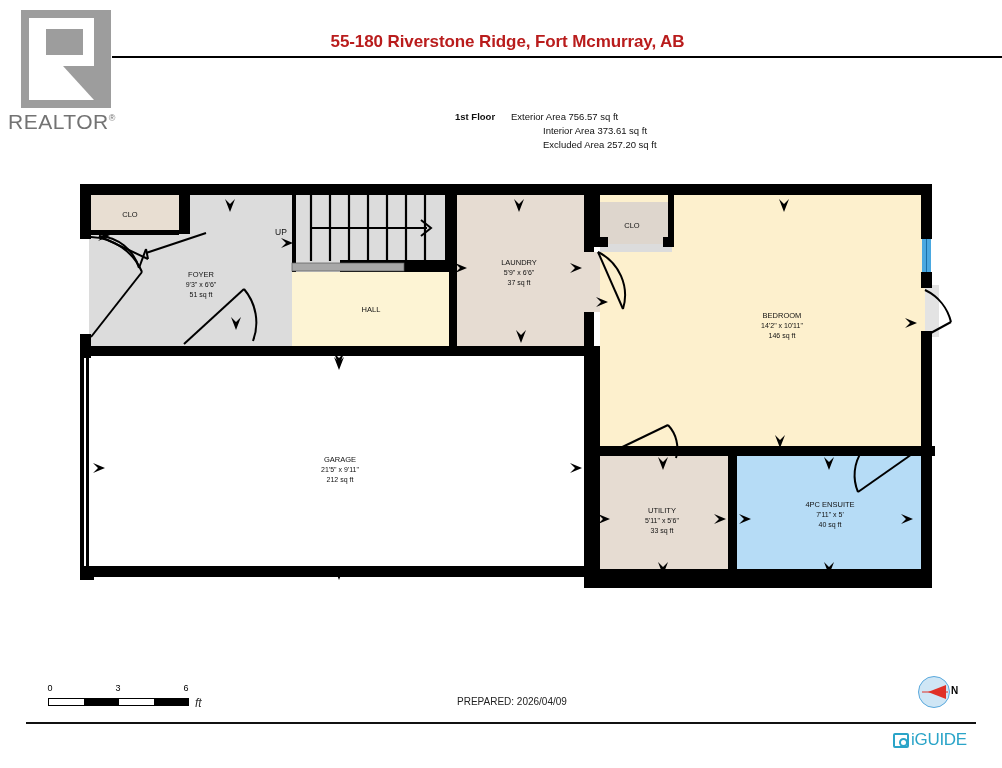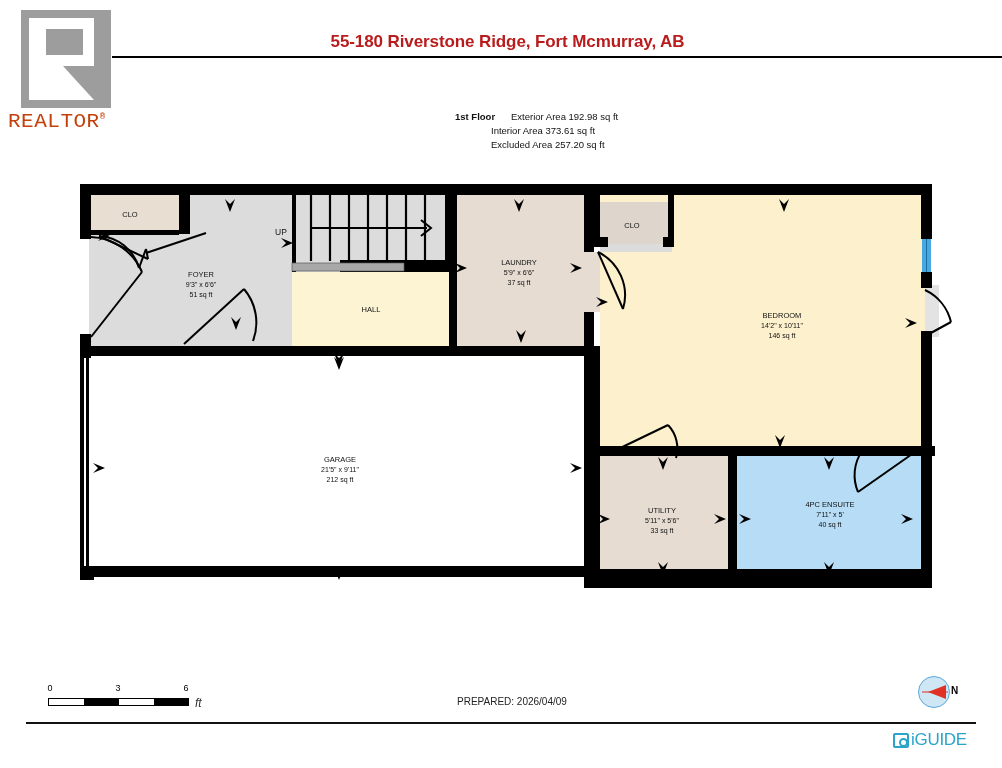--- a/index.html
+++ b/index.html
@@ -43,22 +43,22 @@
     position: absolute;
     background: #ffffff;
   }
   #realtor-word {
     position: absolute;
     left: 0px;
     top: 102px;
     width: 118px;
     font-size: 21px;
     letter-spacing: 0.5px;
-    color: #c2410c;
-    font-family: Liberation Mono, monospace;
+    color: #737373;
+    font-family: Liberation Sans, sans-serif;
   }
   #realtor-word sup {
     font-size: 9px;
     vertical-align: super;
   }
 
   #title {
     position: absolute;
     left: 120px;
     top: 32px;
@@ -86,21 +86,21 @@
     line-height: 14px;
     color: #111;
   }
   #floor-info .flabel {
     font-weight: bold;
     display: inline-block;
     width: 56px;
     margin-top: 44px;
   }
   #floor-info .frow { white-space: nowrap; }
-  #floor-info .frow + .frow { margin-left: 36px; }
+  #floor-info .frow + .frow { margin-left: 88px; }
 
   
   #plan {
     position: absolute;
     left: 0;
     top: 0;
     width: 1002px;
     height: 768px;
   }
 
@@ -241,21 +241,21 @@
       <div class="r-bar" style="left:25px; top:56px; width:17px; height:34px;"></div>
       <div class="r-bar" style="left:42px; top:56px; width:31px; height:34px; clip-path: polygon(0 0, 0 100%, 100% 100%);"></div>
     </div>
     <div id="realtor-word"><span>REALTOR</span><sup>®</sup></div>
   </div>
 
   <div id="title">55-180 Riverstone Ridge, Fort Mcmurray, AB</div>
   <div id="header-rule"></div>
 
   <div id="floor-info">
-    <div class="frow"><span class="flabel">1st Floor</span><span>Exterior Area 192.98 sq ft</span></div>
+    <div class="frow"><span class="flabel">1st Floor</span><span>Exterior Area 756.57 sq ft</span></div>
     <div class="frow"><span>Interior Area 373.61 sq ft</span></div>
     <div class="frow"><span>Excluded Area 257.20 sq ft</span></div>
   </div>
 
   <svg id="plan" viewBox="0 0 1002 768">
     <defs>
       <marker id="noop"></marker>
     </defs>
 
     <rect x="89" y="194" fill="#dcdcdc" width="203" height="152"></rect>

